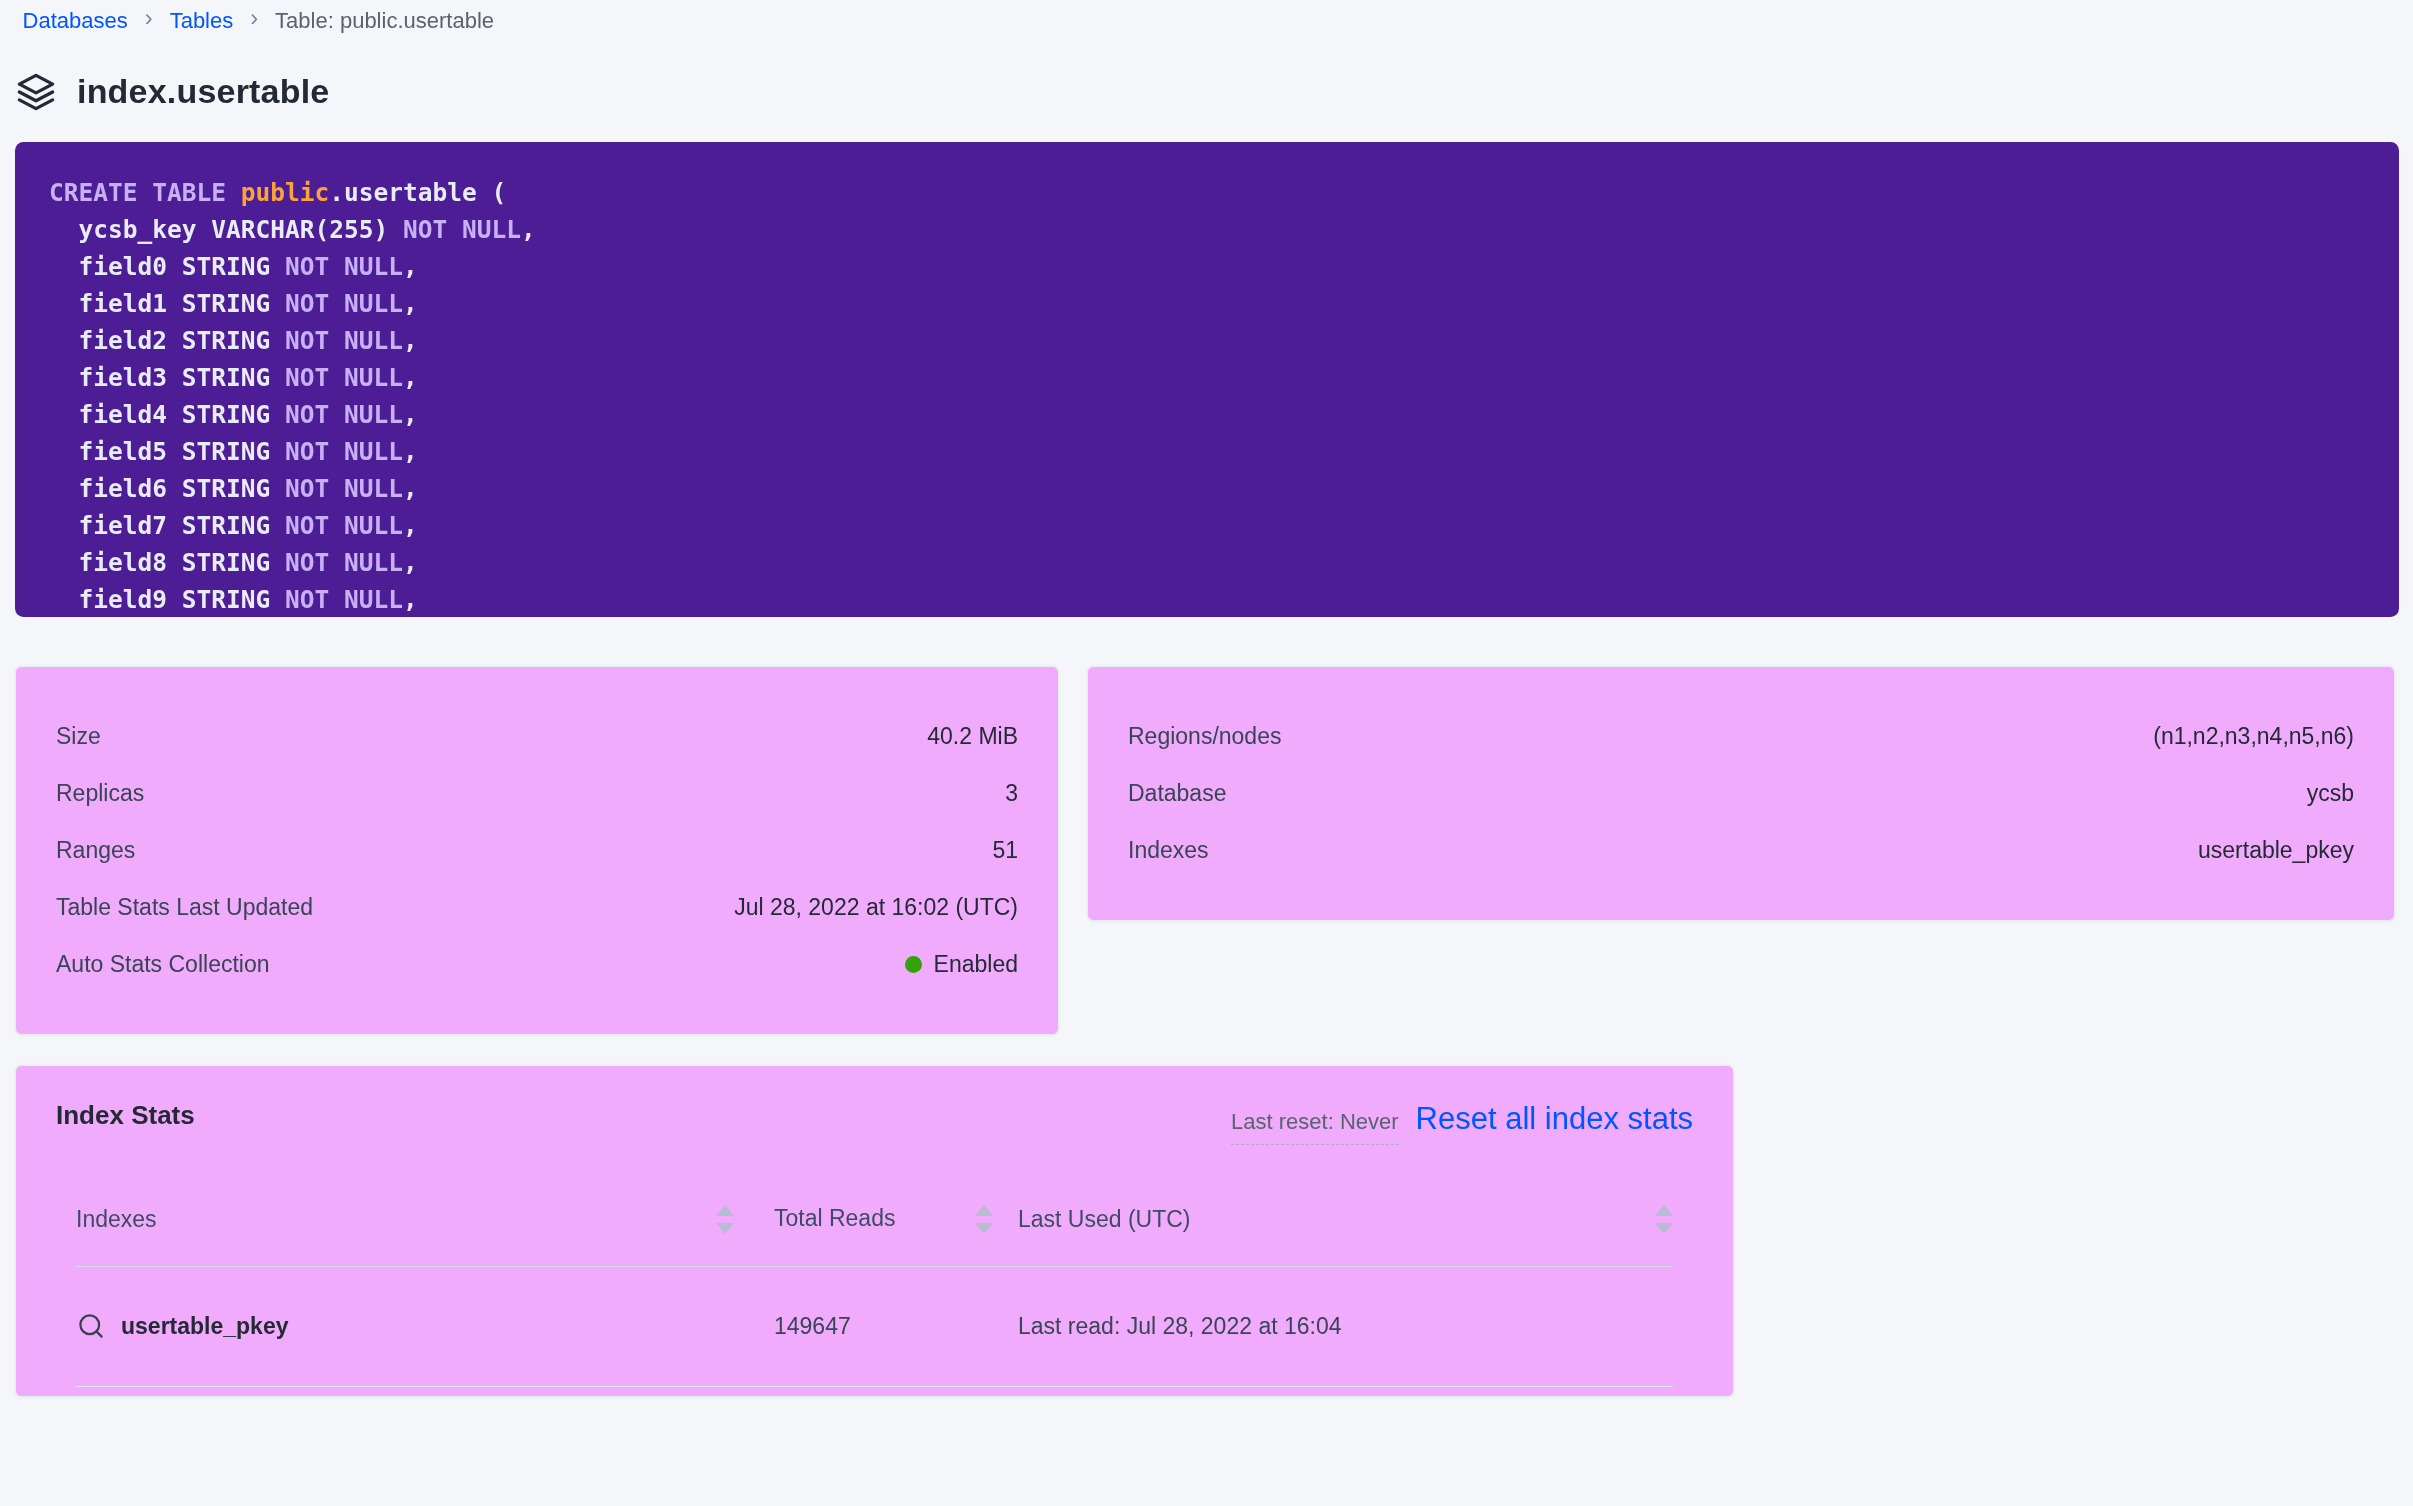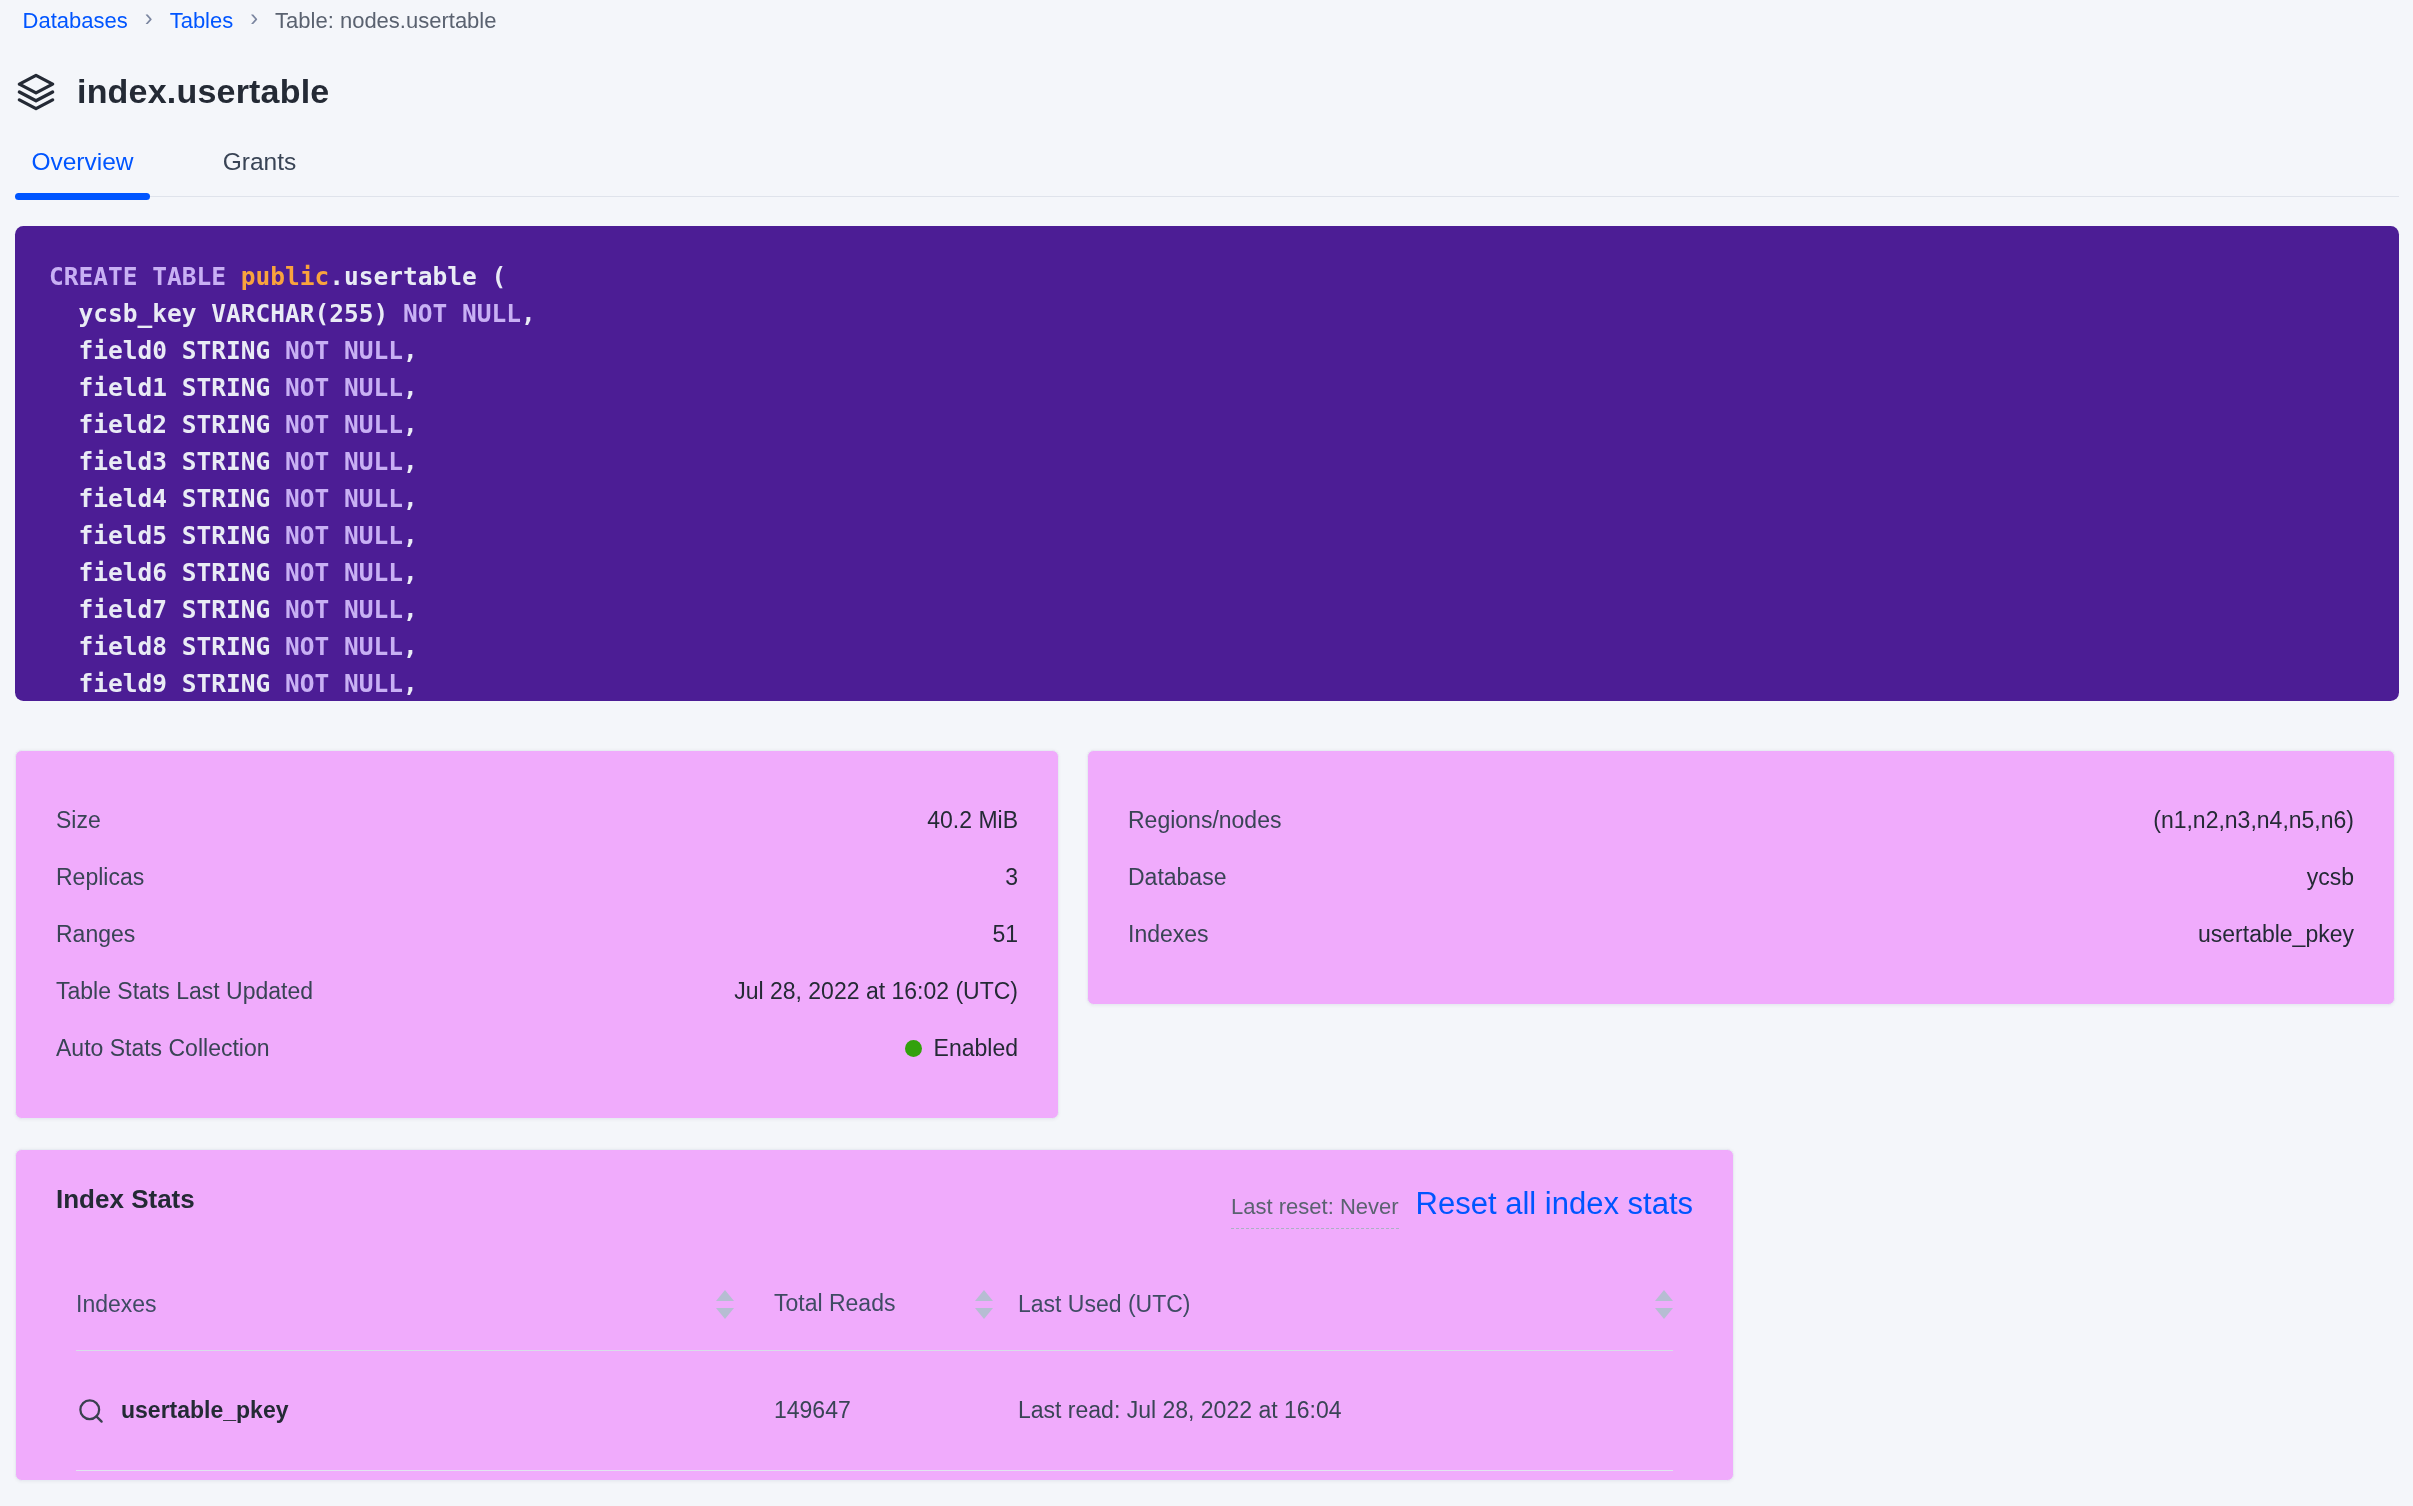--- a/index.html
+++ b/index.html
@@ -79,38 +79,34 @@
 </head>
 <body>
 
 <div class="page">
 
   <nav class="breadcrumb">
     <a>Databases</a>
     <span class="sep">›</span>
     <a>Tables</a>
     <span class="sep">›</span>
-    <span class="current">Table: nodes.usertable</span>
+    <span class="current">Table: public.usertable</span>
   </nav>
 
   <header class="title-row">
     <span class="icn">
       <svg width="42" height="42" viewBox="0 0 24 24" fill="none" stroke="#242a35" stroke-width="1.9" stroke-linecap="round" stroke-linejoin="round">
         <polygon points="12 2.5 2.5 7.5 12 12.5 21.5 7.5 12 2.5"></polygon>
         <polyline points="2.5 12 12 17 21.5 12"></polyline>
         <polyline points="2.5 16.5 12 21.5 21.5 16.5"></polyline>
       </svg>
     </span>
     <h1>index.usertable</h1>
   </header>
 
-  <div class="tabs">
-    <div class="tab active">Overview</div>
-    <div class="tab">Grants</div>
-  </div>
 
   <pre class="sql"><div class="line"><span class="kw">CREATE TABLE </span><span class="ident">public</span><span class="plain">.usertable (</span></div><div class="line"><span class="plain">  ycsb_key VARCHAR(255) </span><span class="kw">NOT NULL</span><span class="plain">,</span></div><div class="line"><span class="plain">  field0 STRING </span><span class="kw">NOT NULL</span><span class="plain">,</span></div><div class="line"><span class="plain">  field1 STRING </span><span class="kw">NOT NULL</span><span class="plain">,</span></div><div class="line"><span class="plain">  field2 STRING </span><span class="kw">NOT NULL</span><span class="plain">,</span></div><div class="line"><span class="plain">  field3 STRING </span><span class="kw">NOT NULL</span><span class="plain">,</span></div><div class="line"><span class="plain">  field4 STRING </span><span class="kw">NOT NULL</span><span class="plain">,</span></div><div class="line"><span class="plain">  field5 STRING </span><span class="kw">NOT NULL</span><span class="plain">,</span></div><div class="line"><span class="plain">  field6 STRING </span><span class="kw">NOT NULL</span><span class="plain">,</span></div><div class="line"><span class="plain">  field7 STRING </span><span class="kw">NOT NULL</span><span class="plain">,</span></div><div class="line"><span class="plain">  field8 STRING </span><span class="kw">NOT NULL</span><span class="plain">,</span></div><div class="line"><span class="plain">  field9 STRING </span><span class="kw">NOT NULL</span><span class="plain">,</span></div></pre>
 
   <div class="cards-row">
 
     <section class="card details-card">
       <div class="crow">
         <span class="label">Size</span>
         <span class="value">40.2 MiB</span>
       </div>

